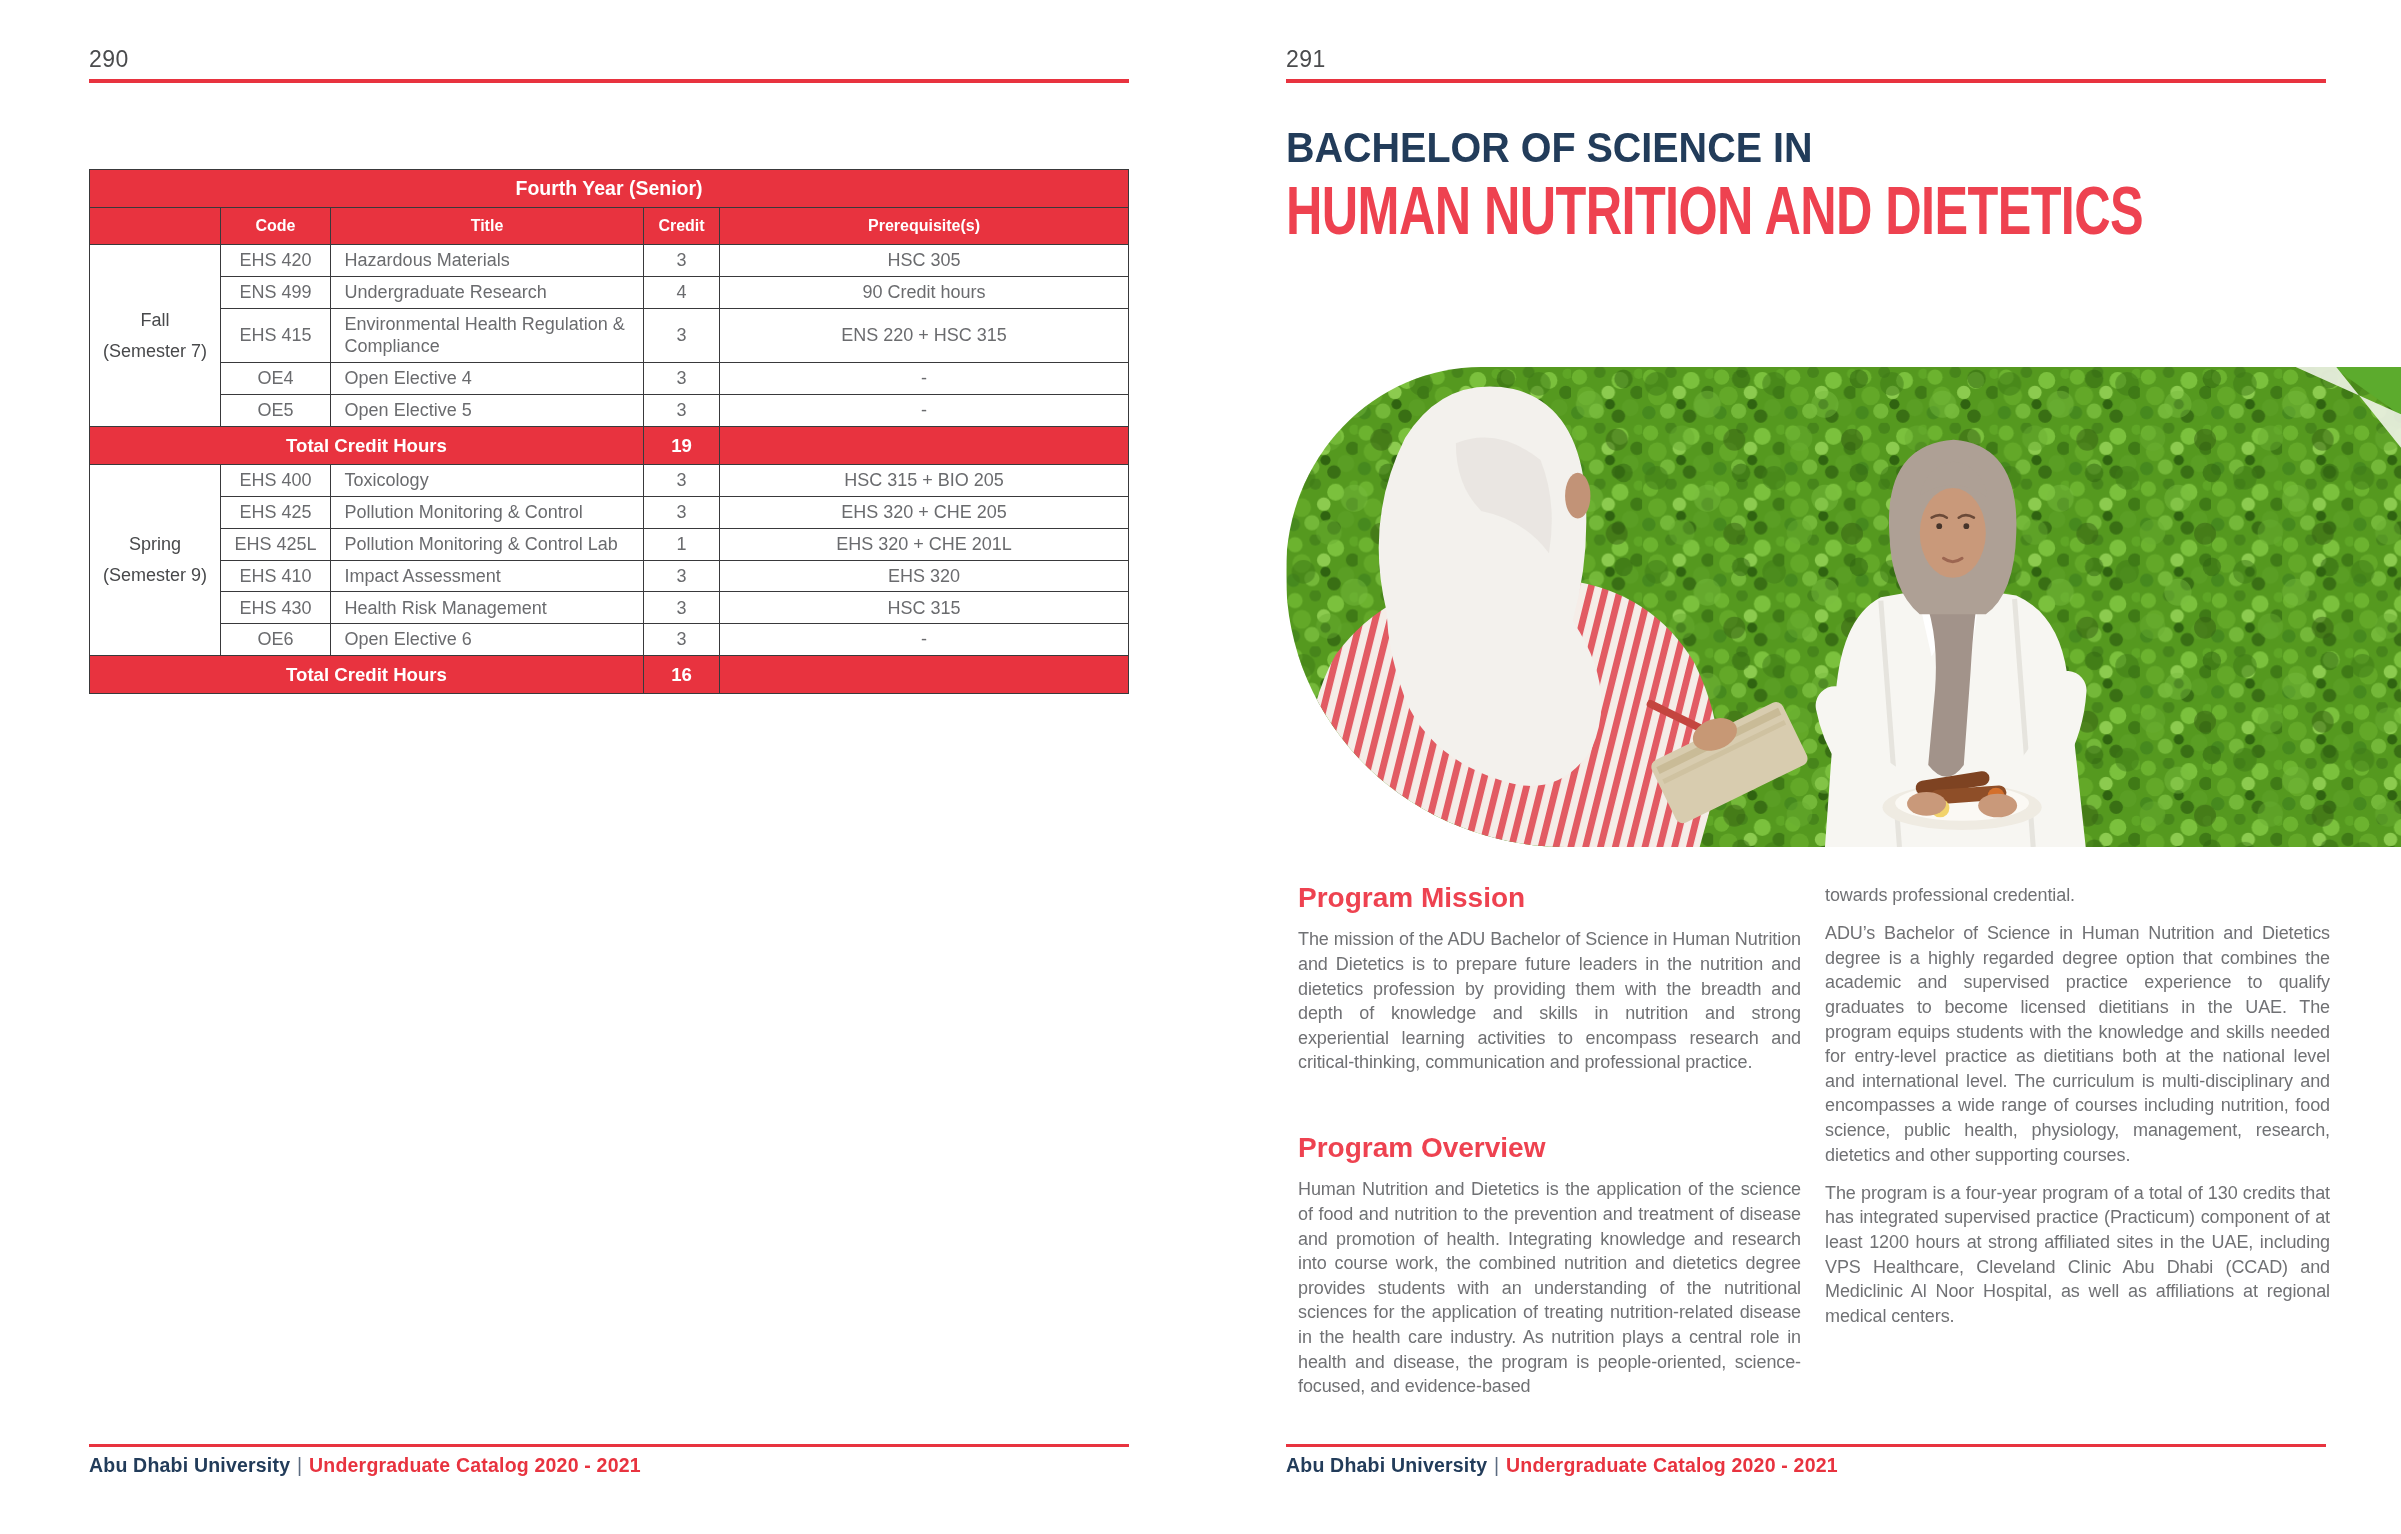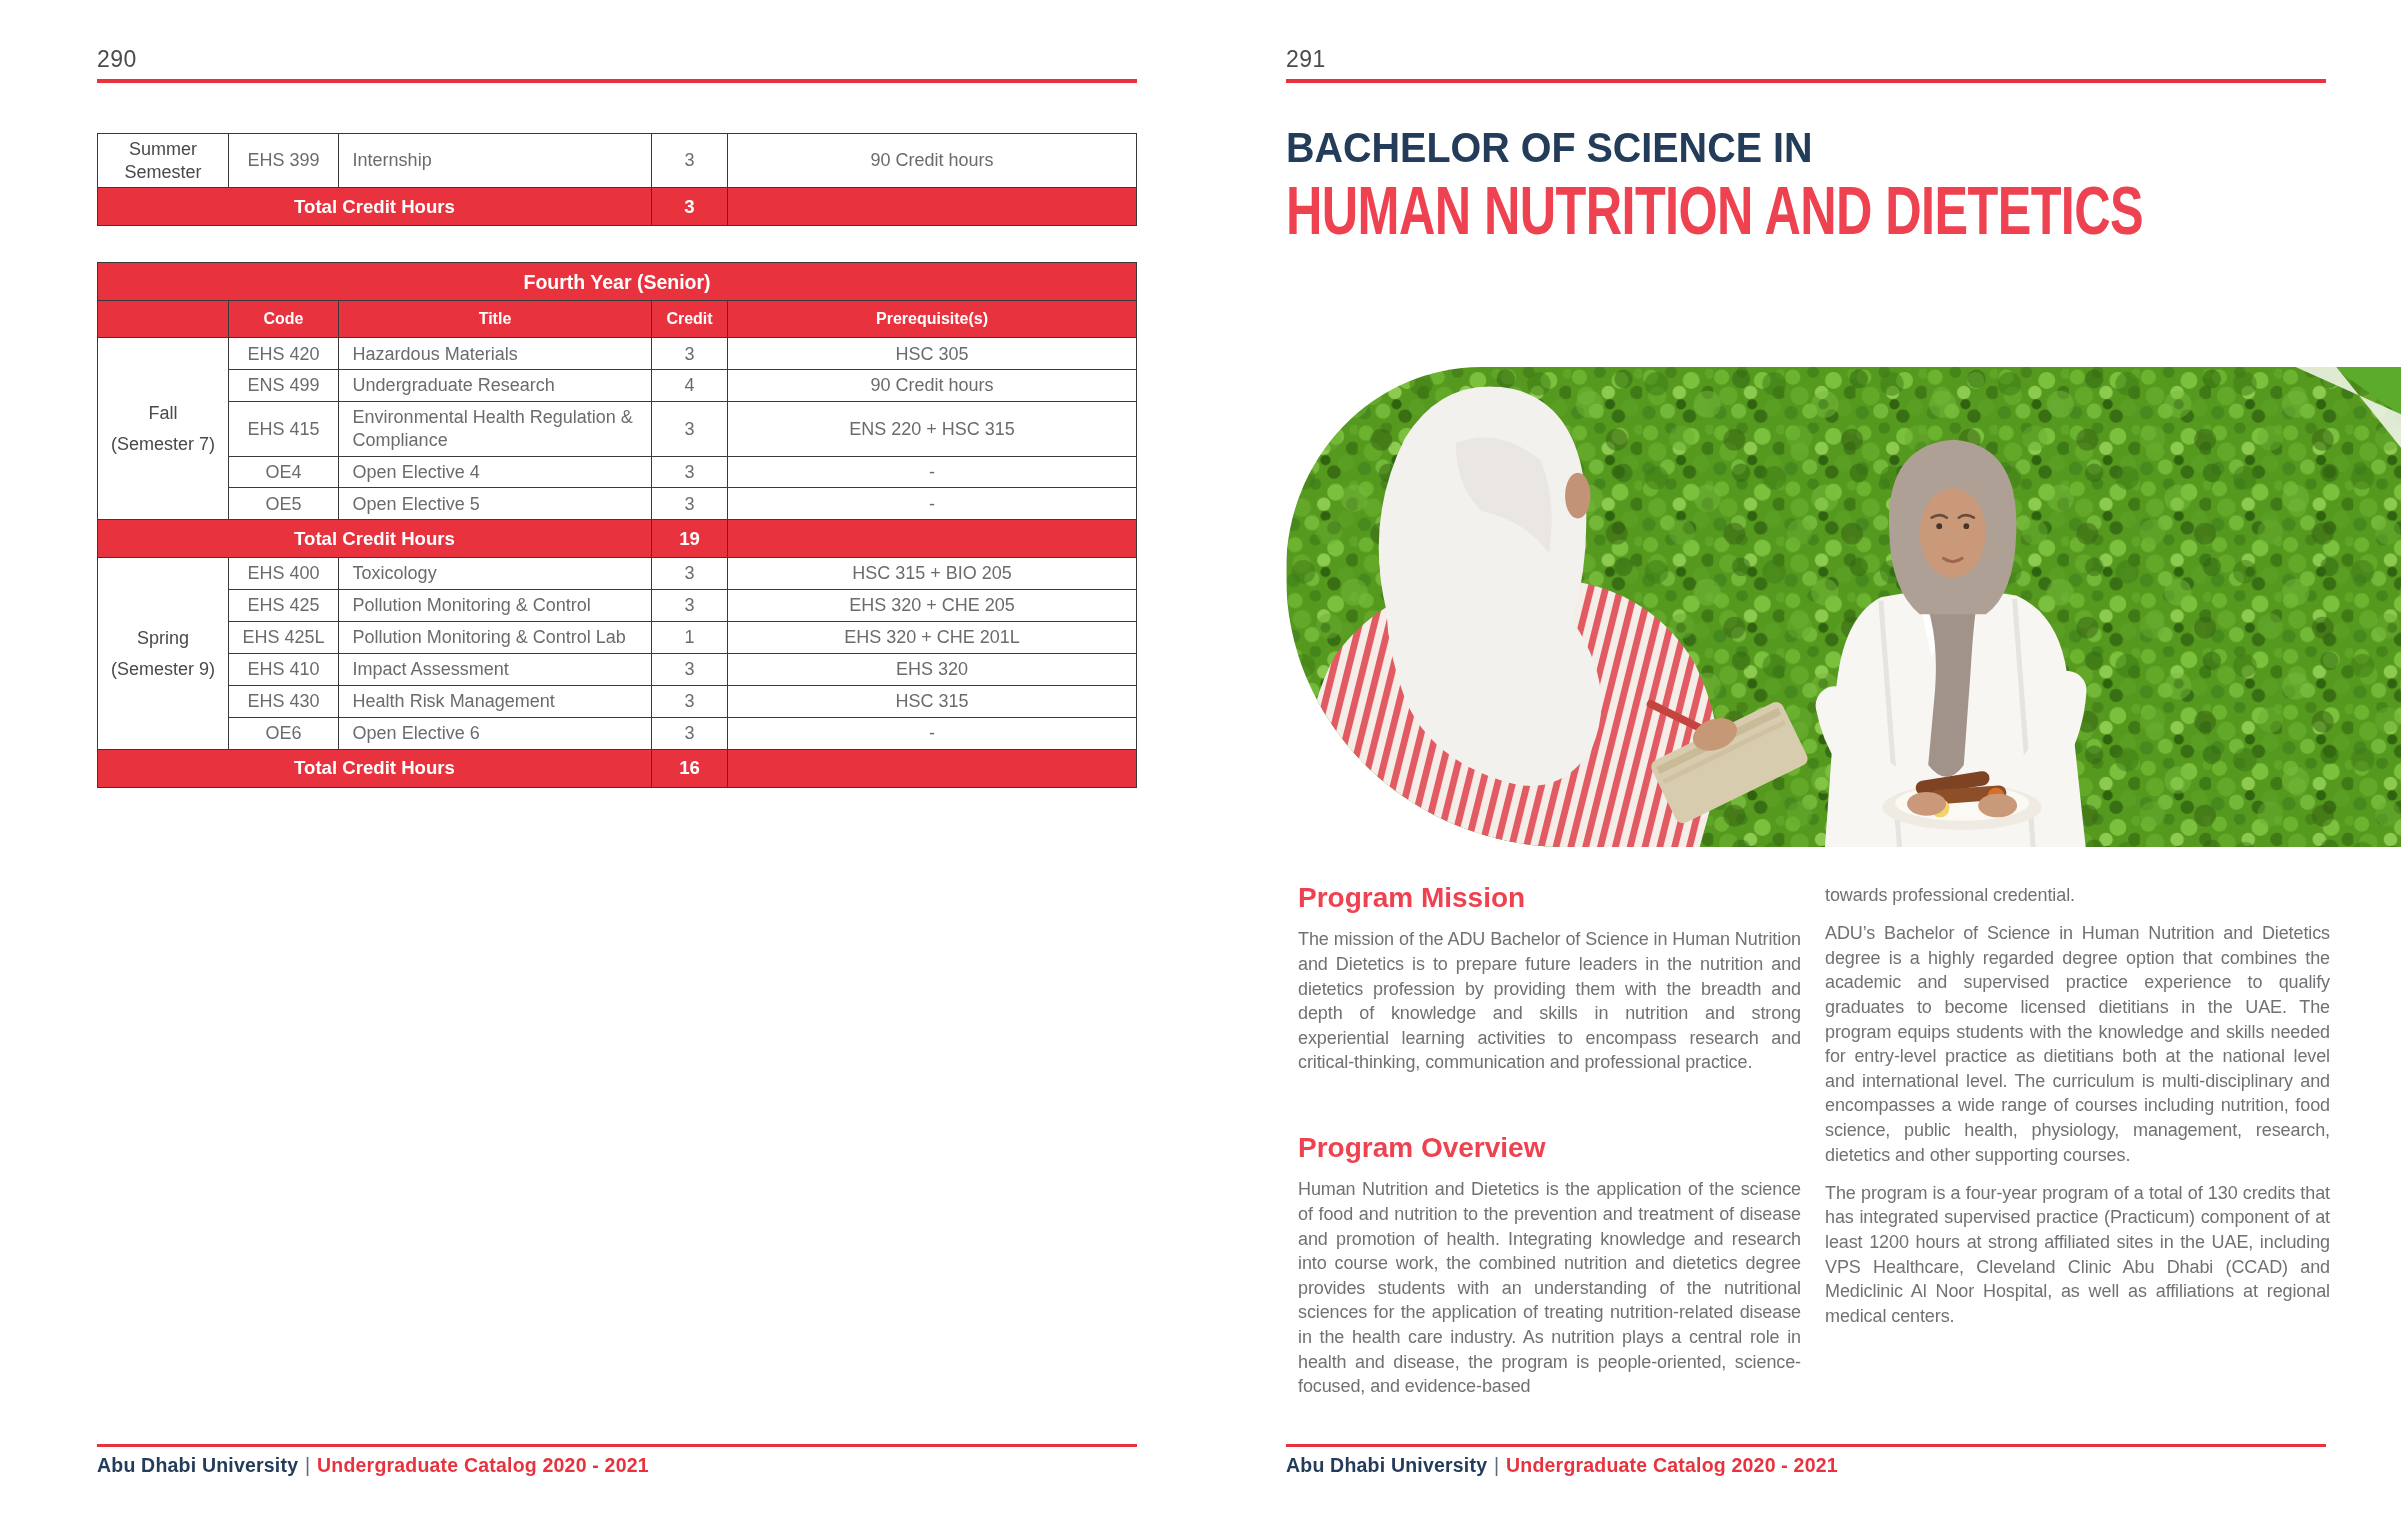--- a/index.html
+++ b/index.html
@@ -10,21 +10,21 @@
     --tabletext:#6A6B6E;
     --border:#39393B;
   }
   *{box-sizing:border-box;}
   html,body{margin:0;padding:0;}
   body{
     width:2401px;height:1535px;position:relative;background:#ffffff;
     font-family:"Liberation Sans", sans-serif;
   }
   .page{position:absolute;top:0;width:1200px;height:1535px;background:#fff;}
-  #page-left{left:12px;}
+  #page-left{left:4px;}
   #page-right{left:1201px;}
 
   .pageno{position:absolute;left:85px;top:46px;font-size:23px;color:#4A4B4D;letter-spacing:0.4px;}
   .headrule{position:absolute;left:85px;top:79px;width:1040px;height:4.2px;background:var(--red);}
   .footrule{position:absolute;left:85px;top:1444px;width:1040px;height:2.5px;background:var(--red);}
   .footer{position:absolute;left:85px;top:1454px;font-size:19.5px;font-weight:700;letter-spacing:0.2px;}
   .footer .uni{color:var(--navy);}
   .footer .sep{color:#5B6B80;font-weight:400;padding:0 6.8px;}
   .footer .cat{color:var(--red);}
 
@@ -66,43 +66,20 @@
 </style>
 </head>
 <body>
 
 <div class="page" id="page-left">
   <div class="pageno">290</div>
   <div class="headrule"></div>
 
   <div class="tables">
 
-    <table id="summer-table">
-      <colgroup>
-          <col style="width:131px">
-          <col style="width:110px">
-          <col style="width:313px">
-          <col style="width:76px">
-          <col style="width:409px">
-        </colgroup>
-      <tbody>
-        <tr class="data-row summer-row">
-          <td class="sem-cell">Summer Semester</td>
-          <td>EHS 399</td>
-          <td class="title-cell">Internship</td>
-          <td>3</td>
-          <td>90 Credit hours</td>
-        </tr>
-        <tr class="red-row total-row">
-          <td colspan="3">Total Credit Hours</td>
-          <td>3</td>
-          <td></td>
-        </tr>
-      </tbody>
-    </table>
 
     <table id="senior-table">
       <colgroup>
           <col style="width:131px">
           <col style="width:110px">
           <col style="width:313px">
           <col style="width:76px">
           <col style="width:409px">
         </colgroup>
       <tbody>

